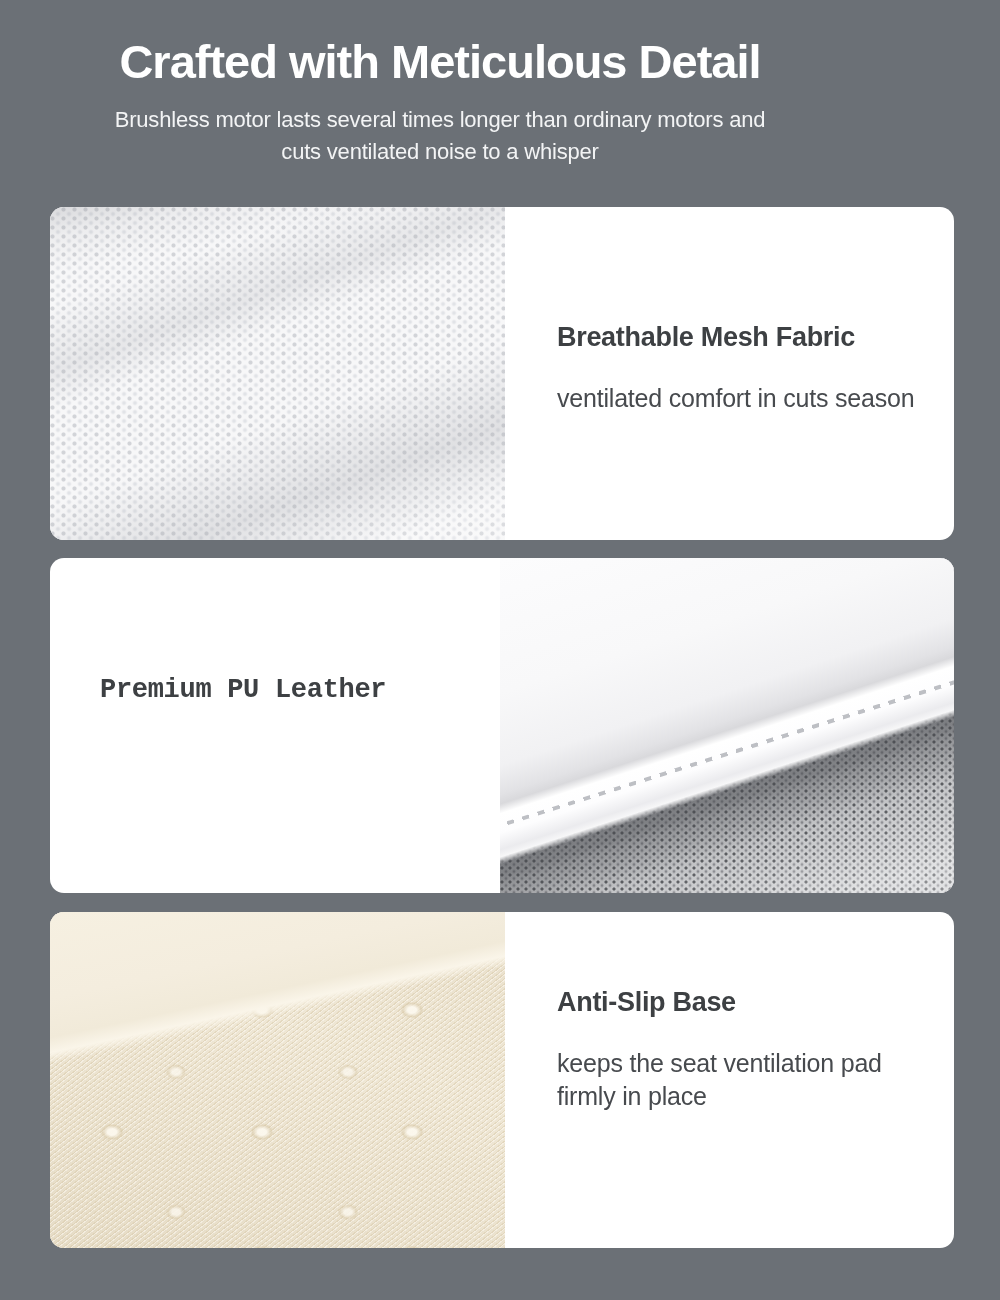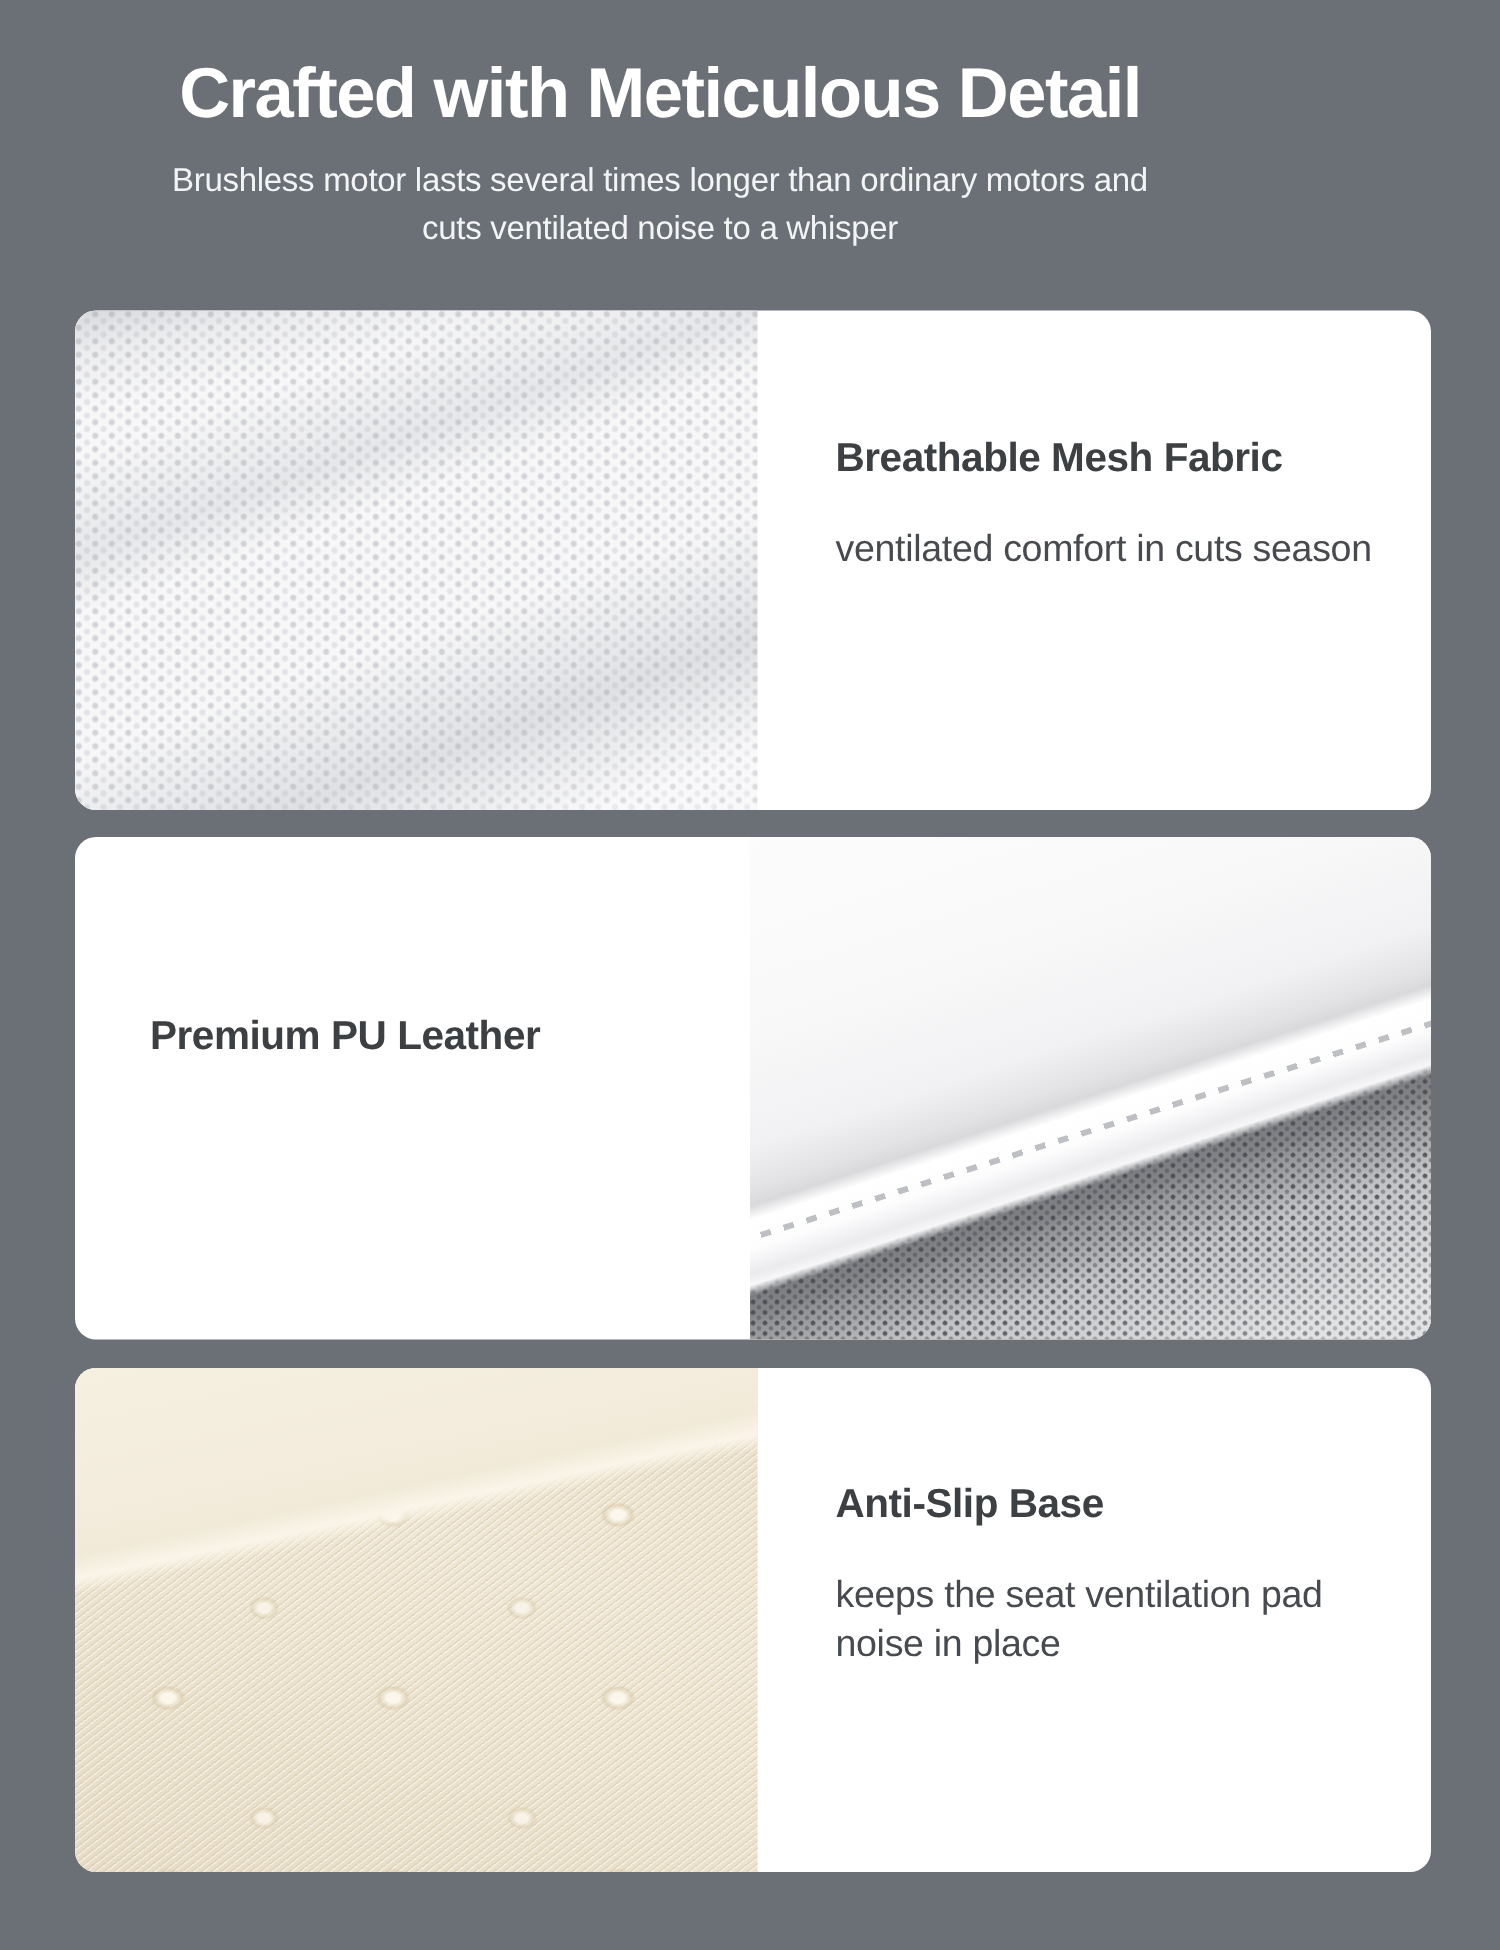--- a/index.html
+++ b/index.html
@@ -40,22 +40,22 @@
   .card-1{top:207px;height:333px;}
   .card-2{top:558px;height:335px;}
   .card-3{top:912px;height:336px;}
 
   .card-img{position:absolute;top:0;bottom:0;overflow:hidden;}
   .img-left{left:0;width:455px;}
   .img-right{right:0;width:454px;}
 
   .card-text{position:absolute;top:0;}
   .text-right-side{left:507px;right:36px;}
-  .text-left-side{left:50px;width:430px;}
-  .pt-1{padding-top:80px;}
+  .text-left-side{left:50px;width:430px;font-family:Liberation Mono, monospace;}
+  .pt-1{padding-top:112px;}
   .pt-2{padding-top:114px;}
   .pt-3{padding-top:72px;}
 
   .feature-heading{
     margin:0;
     font-size:27px;
     font-weight:bold;
     color:#3d4043;
     letter-spacing:-0.3px;
     line-height:36px;
@@ -143,15 +143,15 @@
   </div>
   <div class="card-img img-right img-leather" role="img" aria-label="white-pu-leather-stitched-edge-over-gray-mesh-closeup">
     <div class="stitch-line"></div>
   </div>
 </section>
 
 <section class="card card-3">
   <div class="card-img img-left img-base" role="img" aria-label="cream-anti-slip-textured-base-closeup"></div>
   <div class="card-text text-right-side pt-3">
     <h2 class="feature-heading">Anti-Slip Base</h2>
-    <p class="feature-desc">keeps the seat ventilation pad noise in place</p>
+    <p class="feature-desc">keeps the seat ventilation pad firmly in place</p>
   </div>
 </section>
 
 </body></html>

